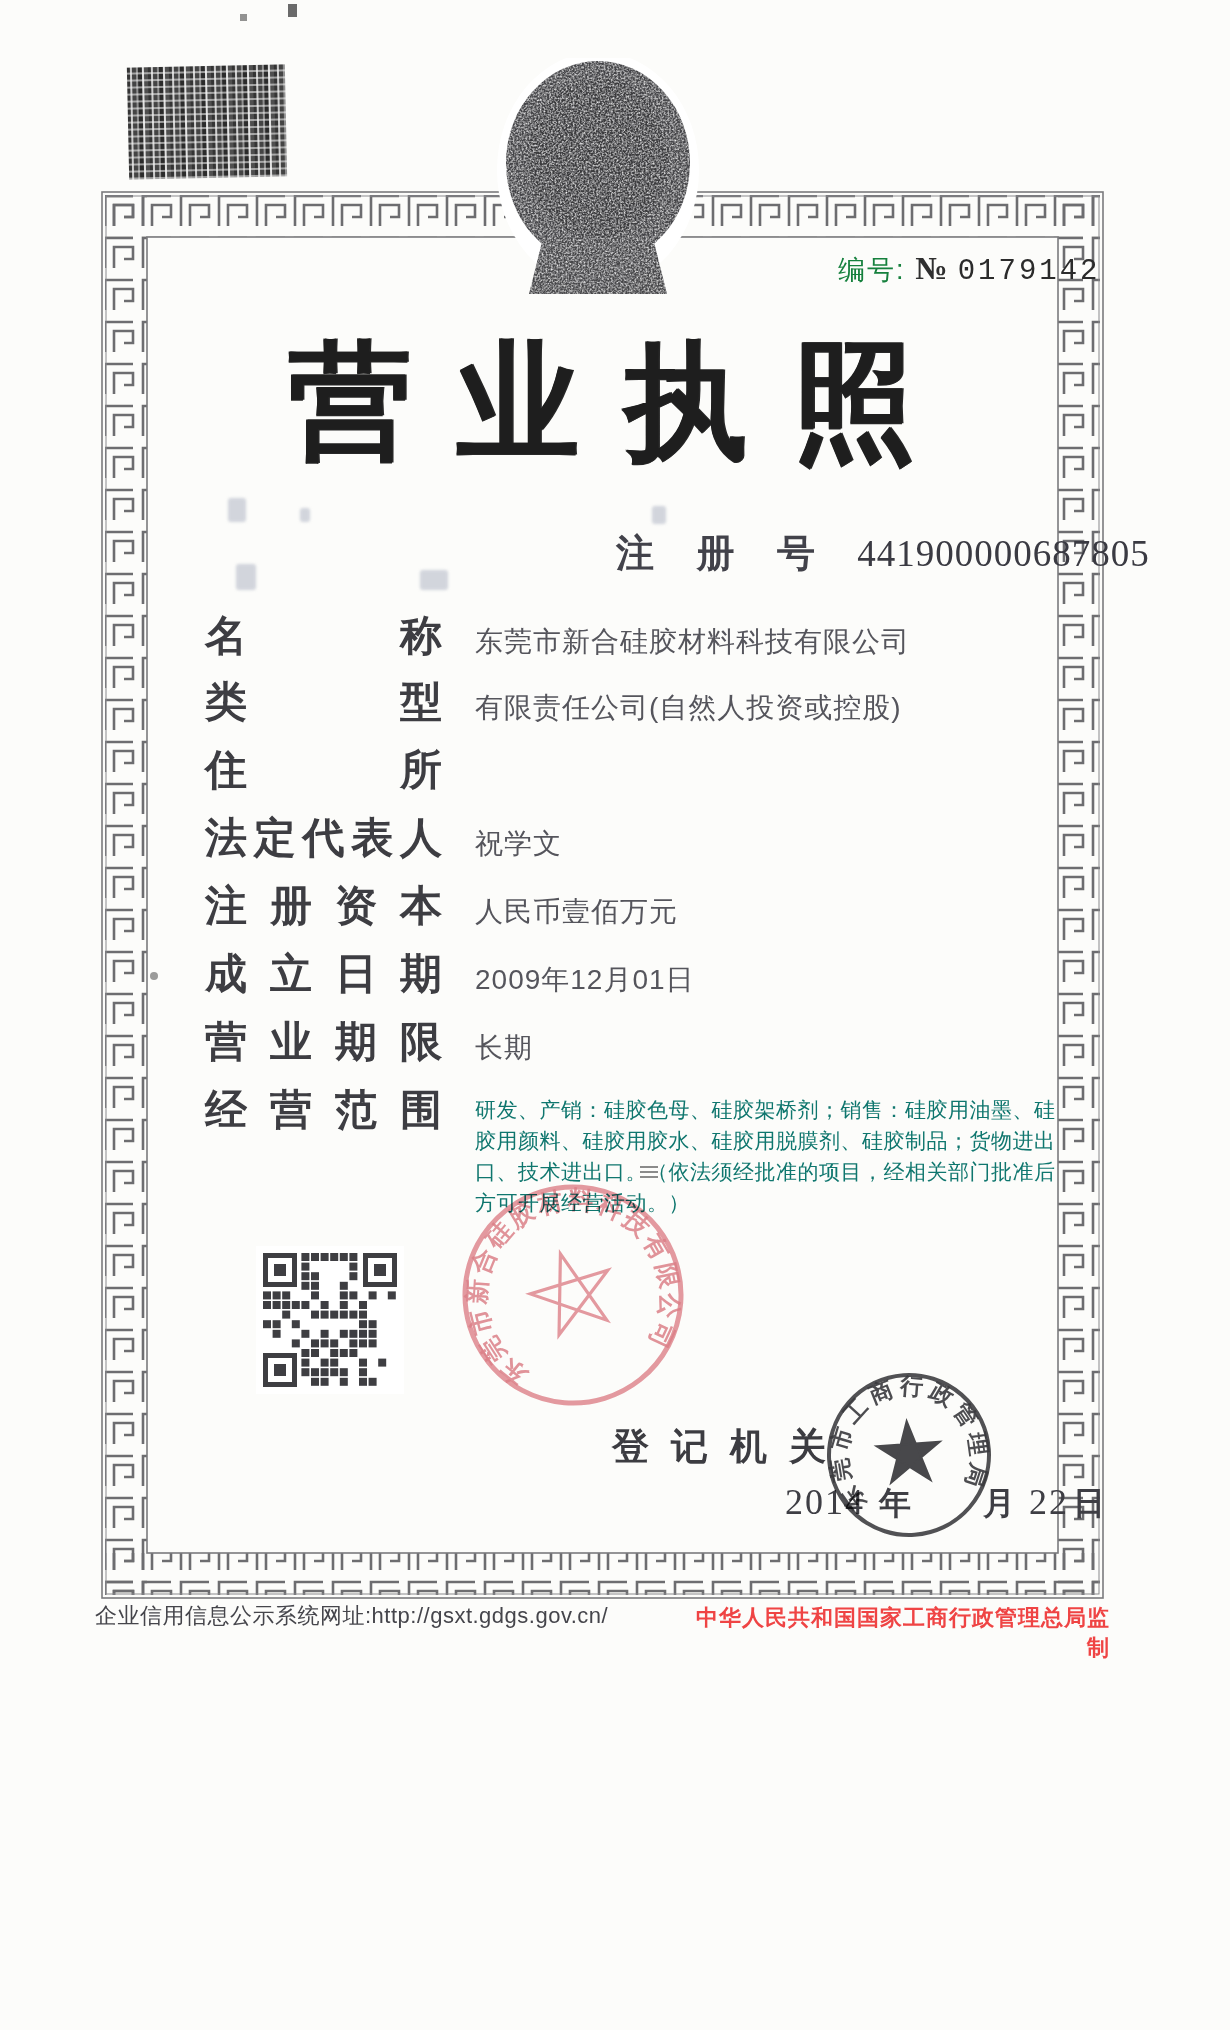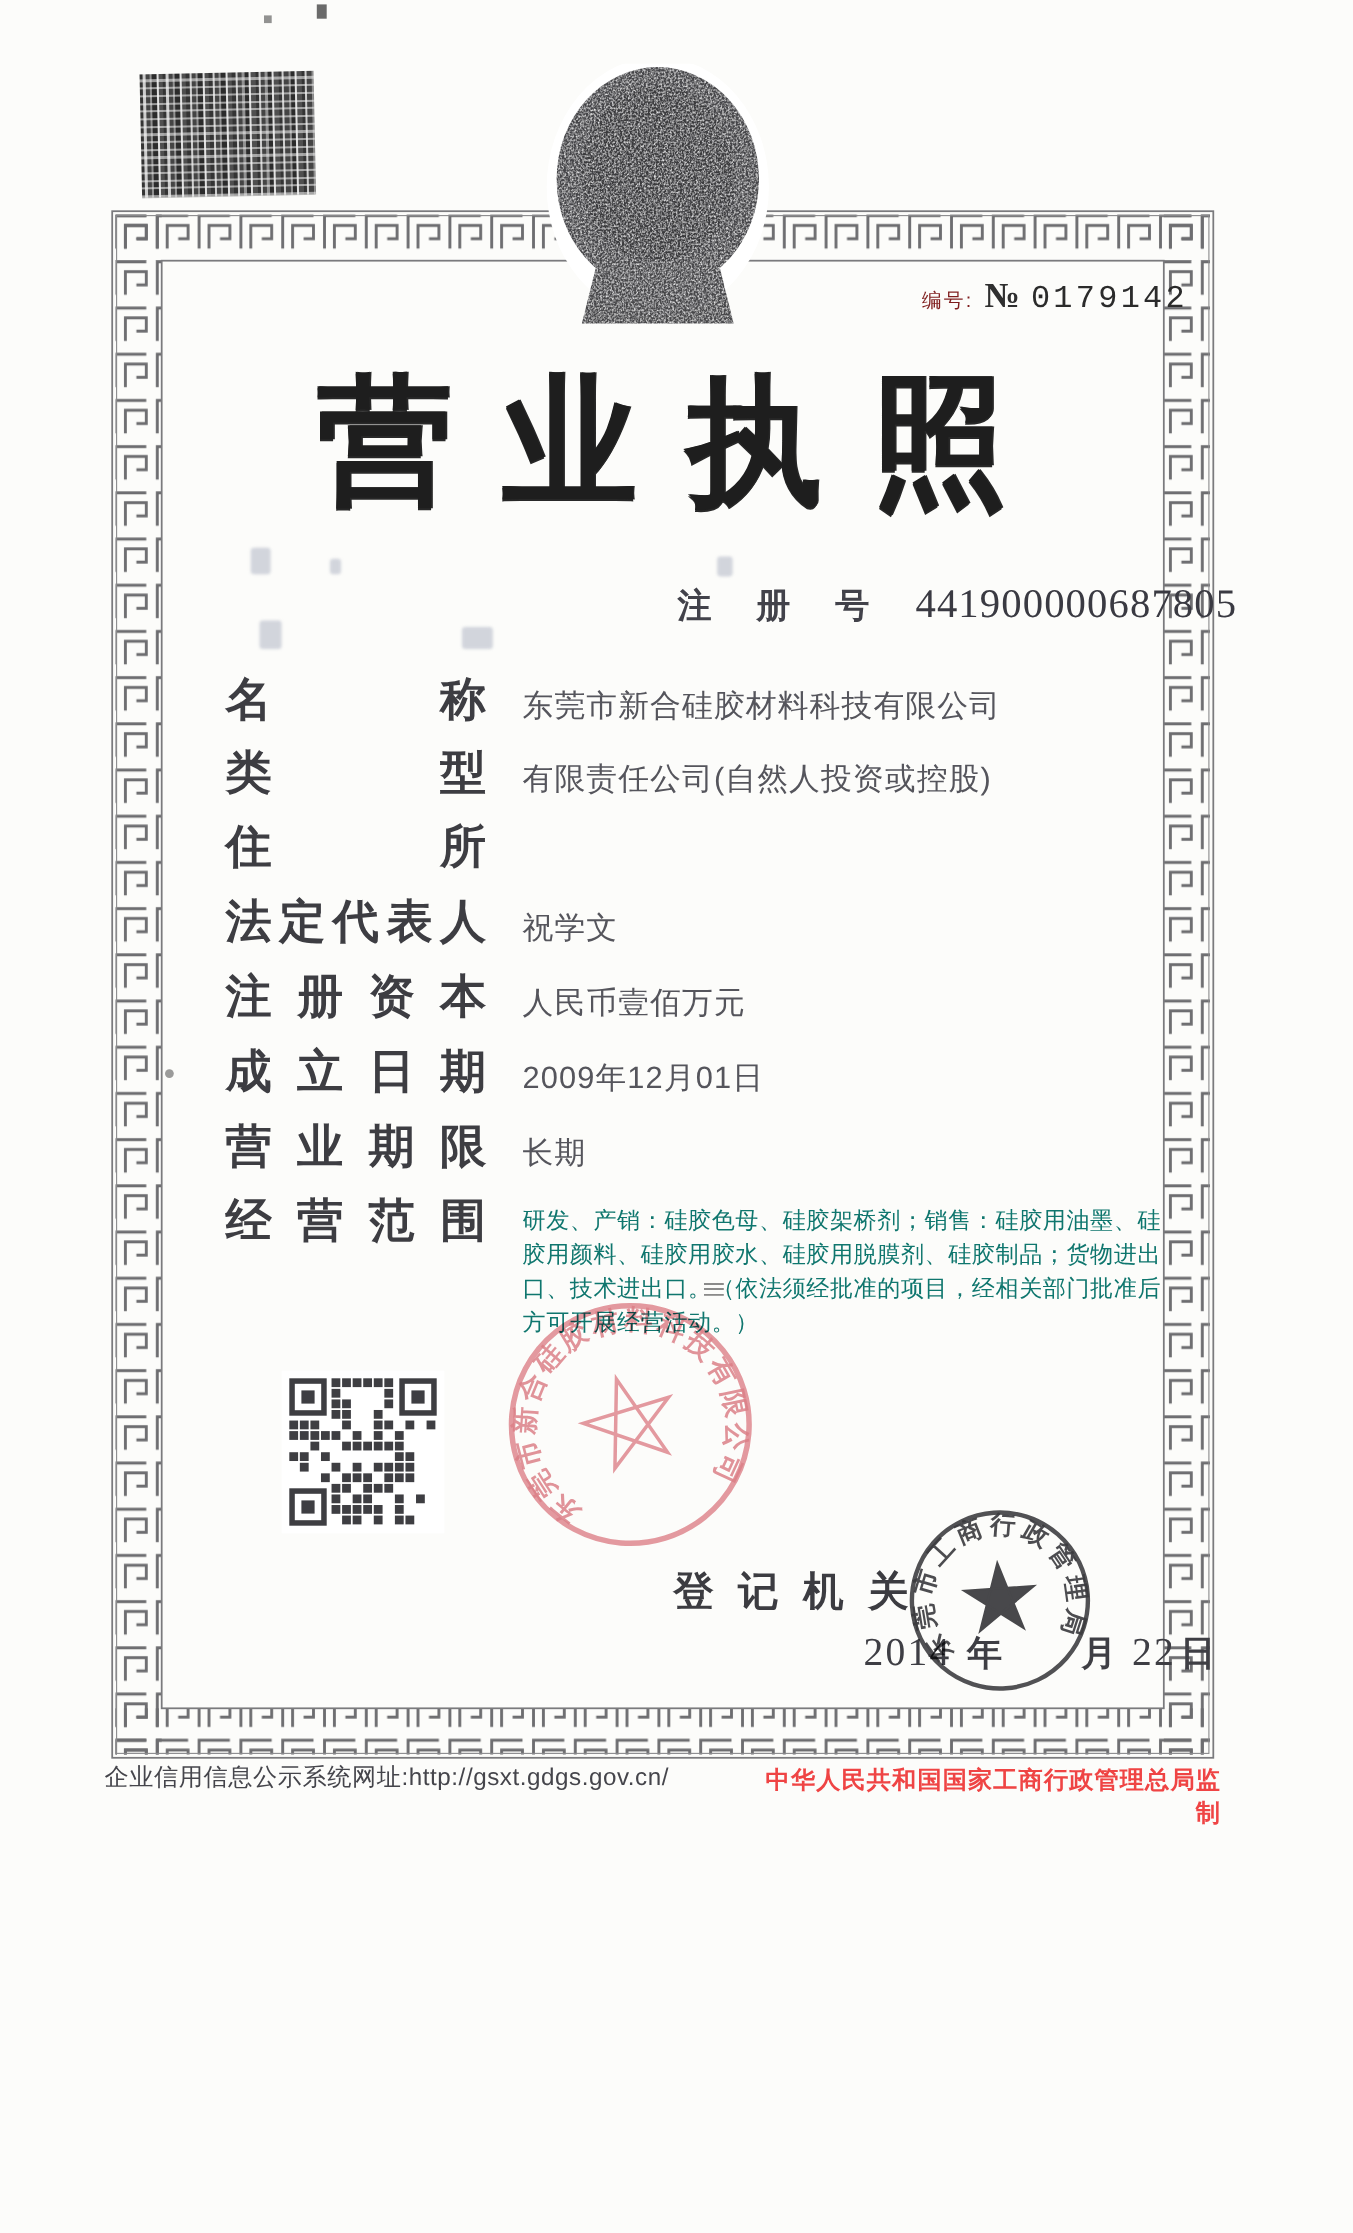--- a/index.html
+++ b/index.html
@@ -13,31 +13,31 @@
     background:
       repeating-linear-gradient(90deg,#1c1c1c 0 3px,#cfcfcf 3px 5px,#2e2e2e 5px 9px,#8a8a8a 9px 11px,#111 11px 15px,#e6e6e6 15px 17px,#3c3c3c 17px 21px),
       #222;
     filter:blur(.45px) contrast(.92);
     opacity:.92;}
   #barcode:after{content:"";position:absolute;inset:0;
     background:repeating-linear-gradient(0deg,rgba(255,255,255,.55) 0 2px,rgba(255,255,255,0) 2px 7px);}
 
   
   #serial{left:838px;top:250px;display:flex;align-items:baseline;gap:10px;color:#2f2f2f;}
-  #serial .cjk{font-size:18px;letter-spacing:2px;color:#7f1d1d;}
+  #serial .cjk{font-size:27px;letter-spacing:2px;color:#15803d;}
   #serial .nosign{font-family:"Liberation Serif",serif;font-weight:bold;font-size:32px;}
   #serial .digits{font-family:"Liberation Mono","DejaVu Sans Mono",monospace;font-size:29px;letter-spacing:3px;color:#2b2b2b;}
 
   #title{left:145px;top:328px;width:913px;display:flex;justify-content:center;gap:46px;}
   #title span{font-size:122px;font-weight:900;color:#232323;line-height:1.2;
     text-shadow:1.5px 0 0 #2c2c2c,0 1.5px 0 #2c2c2c;transform:scaleY(1.04);
     filter:contrast(1.05);}
 
   #regline{left:616px;top:528px;display:flex;align-items:baseline;gap:26px;}
-  #regline .lab{font-size:31px;letter-spacing:16px;color:#42424a;font-weight:600;}
+  #regline .lab{font-size:38px;letter-spacing:16px;color:#42424a;font-weight:600;}
   #regline .num{font-family:"Liberation Serif","DejaVu Serif",serif;font-size:37px;color:#3a3a42;letter-spacing:1px;}
 
   .row{position:absolute;left:205px;display:flex;align-items:flex-start;}
   .row .lbl{width:237px;display:flex;justify-content:space-between;flex-shrink:0;
     font-size:42px;font-weight:700;color:#3d3d42;line-height:1.05;}
   .row .val{margin-left:33px;margin-top:9px;font-size:28px;color:#55555c;letter-spacing:1px;white-space:nowrap;}
   .row .val.small{font-size:21px;line-height:31px;width:592px;white-space:normal;letter-spacing:.5px;color:#0f766e;margin-top:6px;}
 
   
   #qr{left:256px;top:1246px;width:148px;height:148px;background:#fff;}

